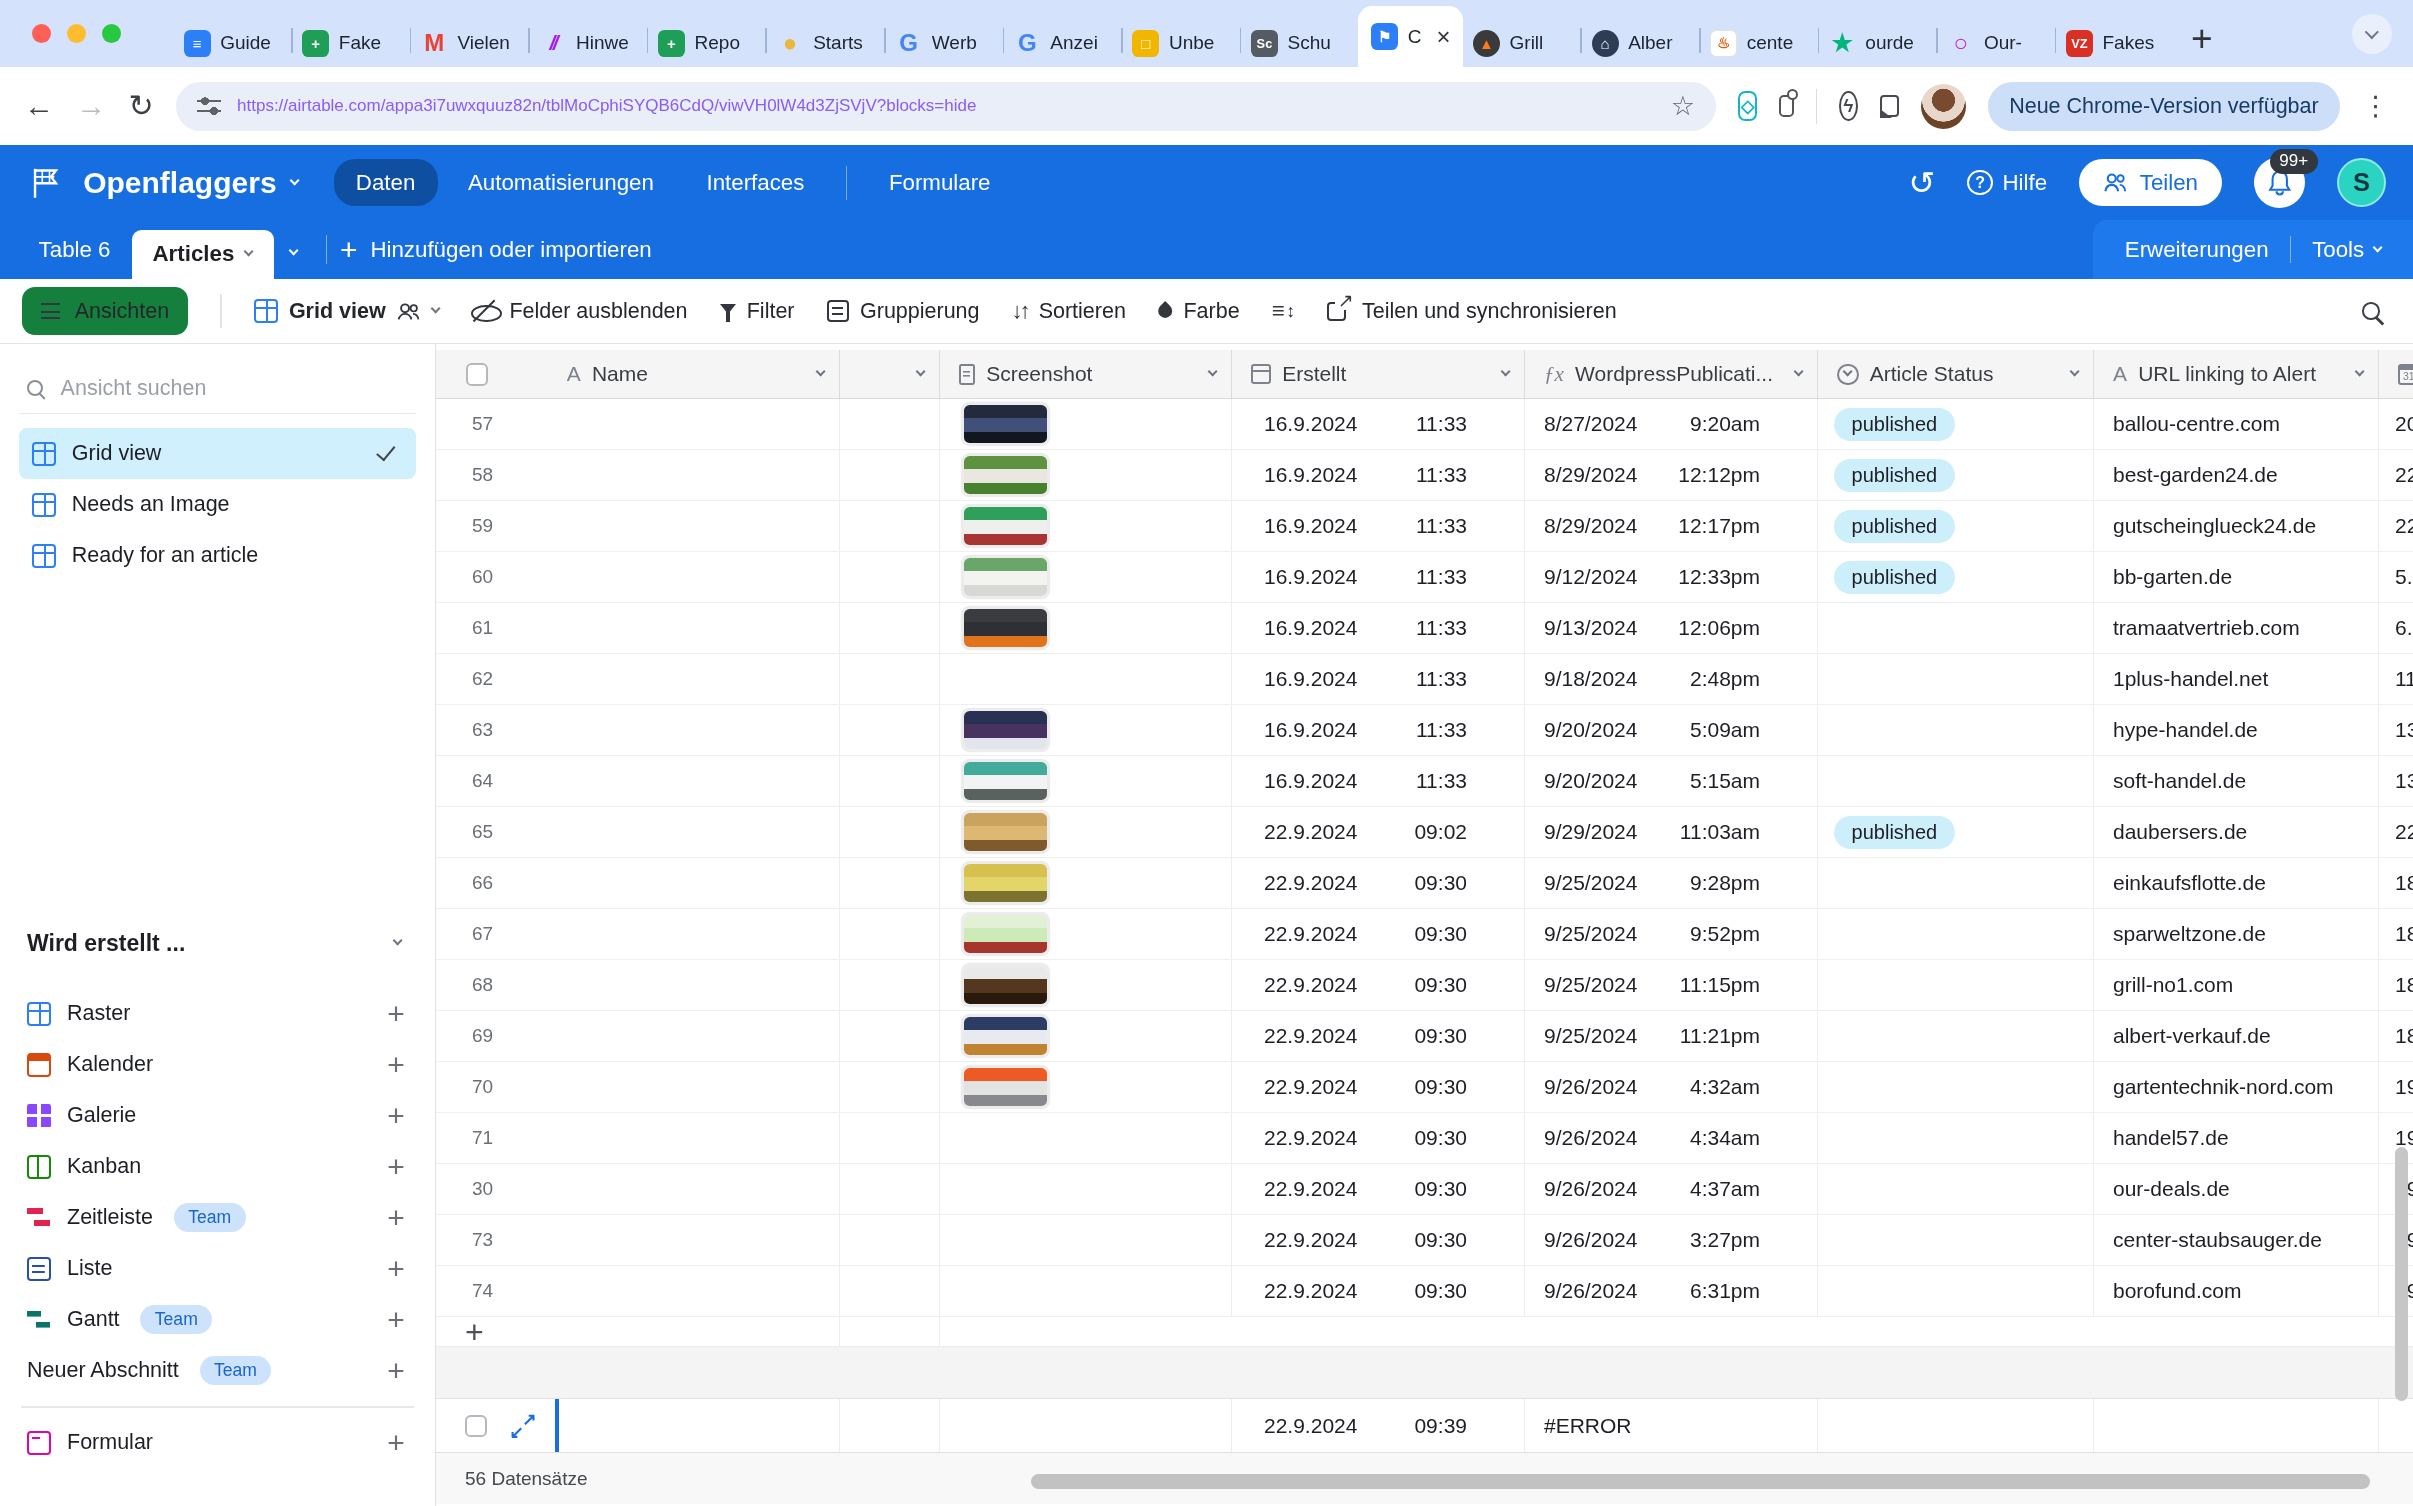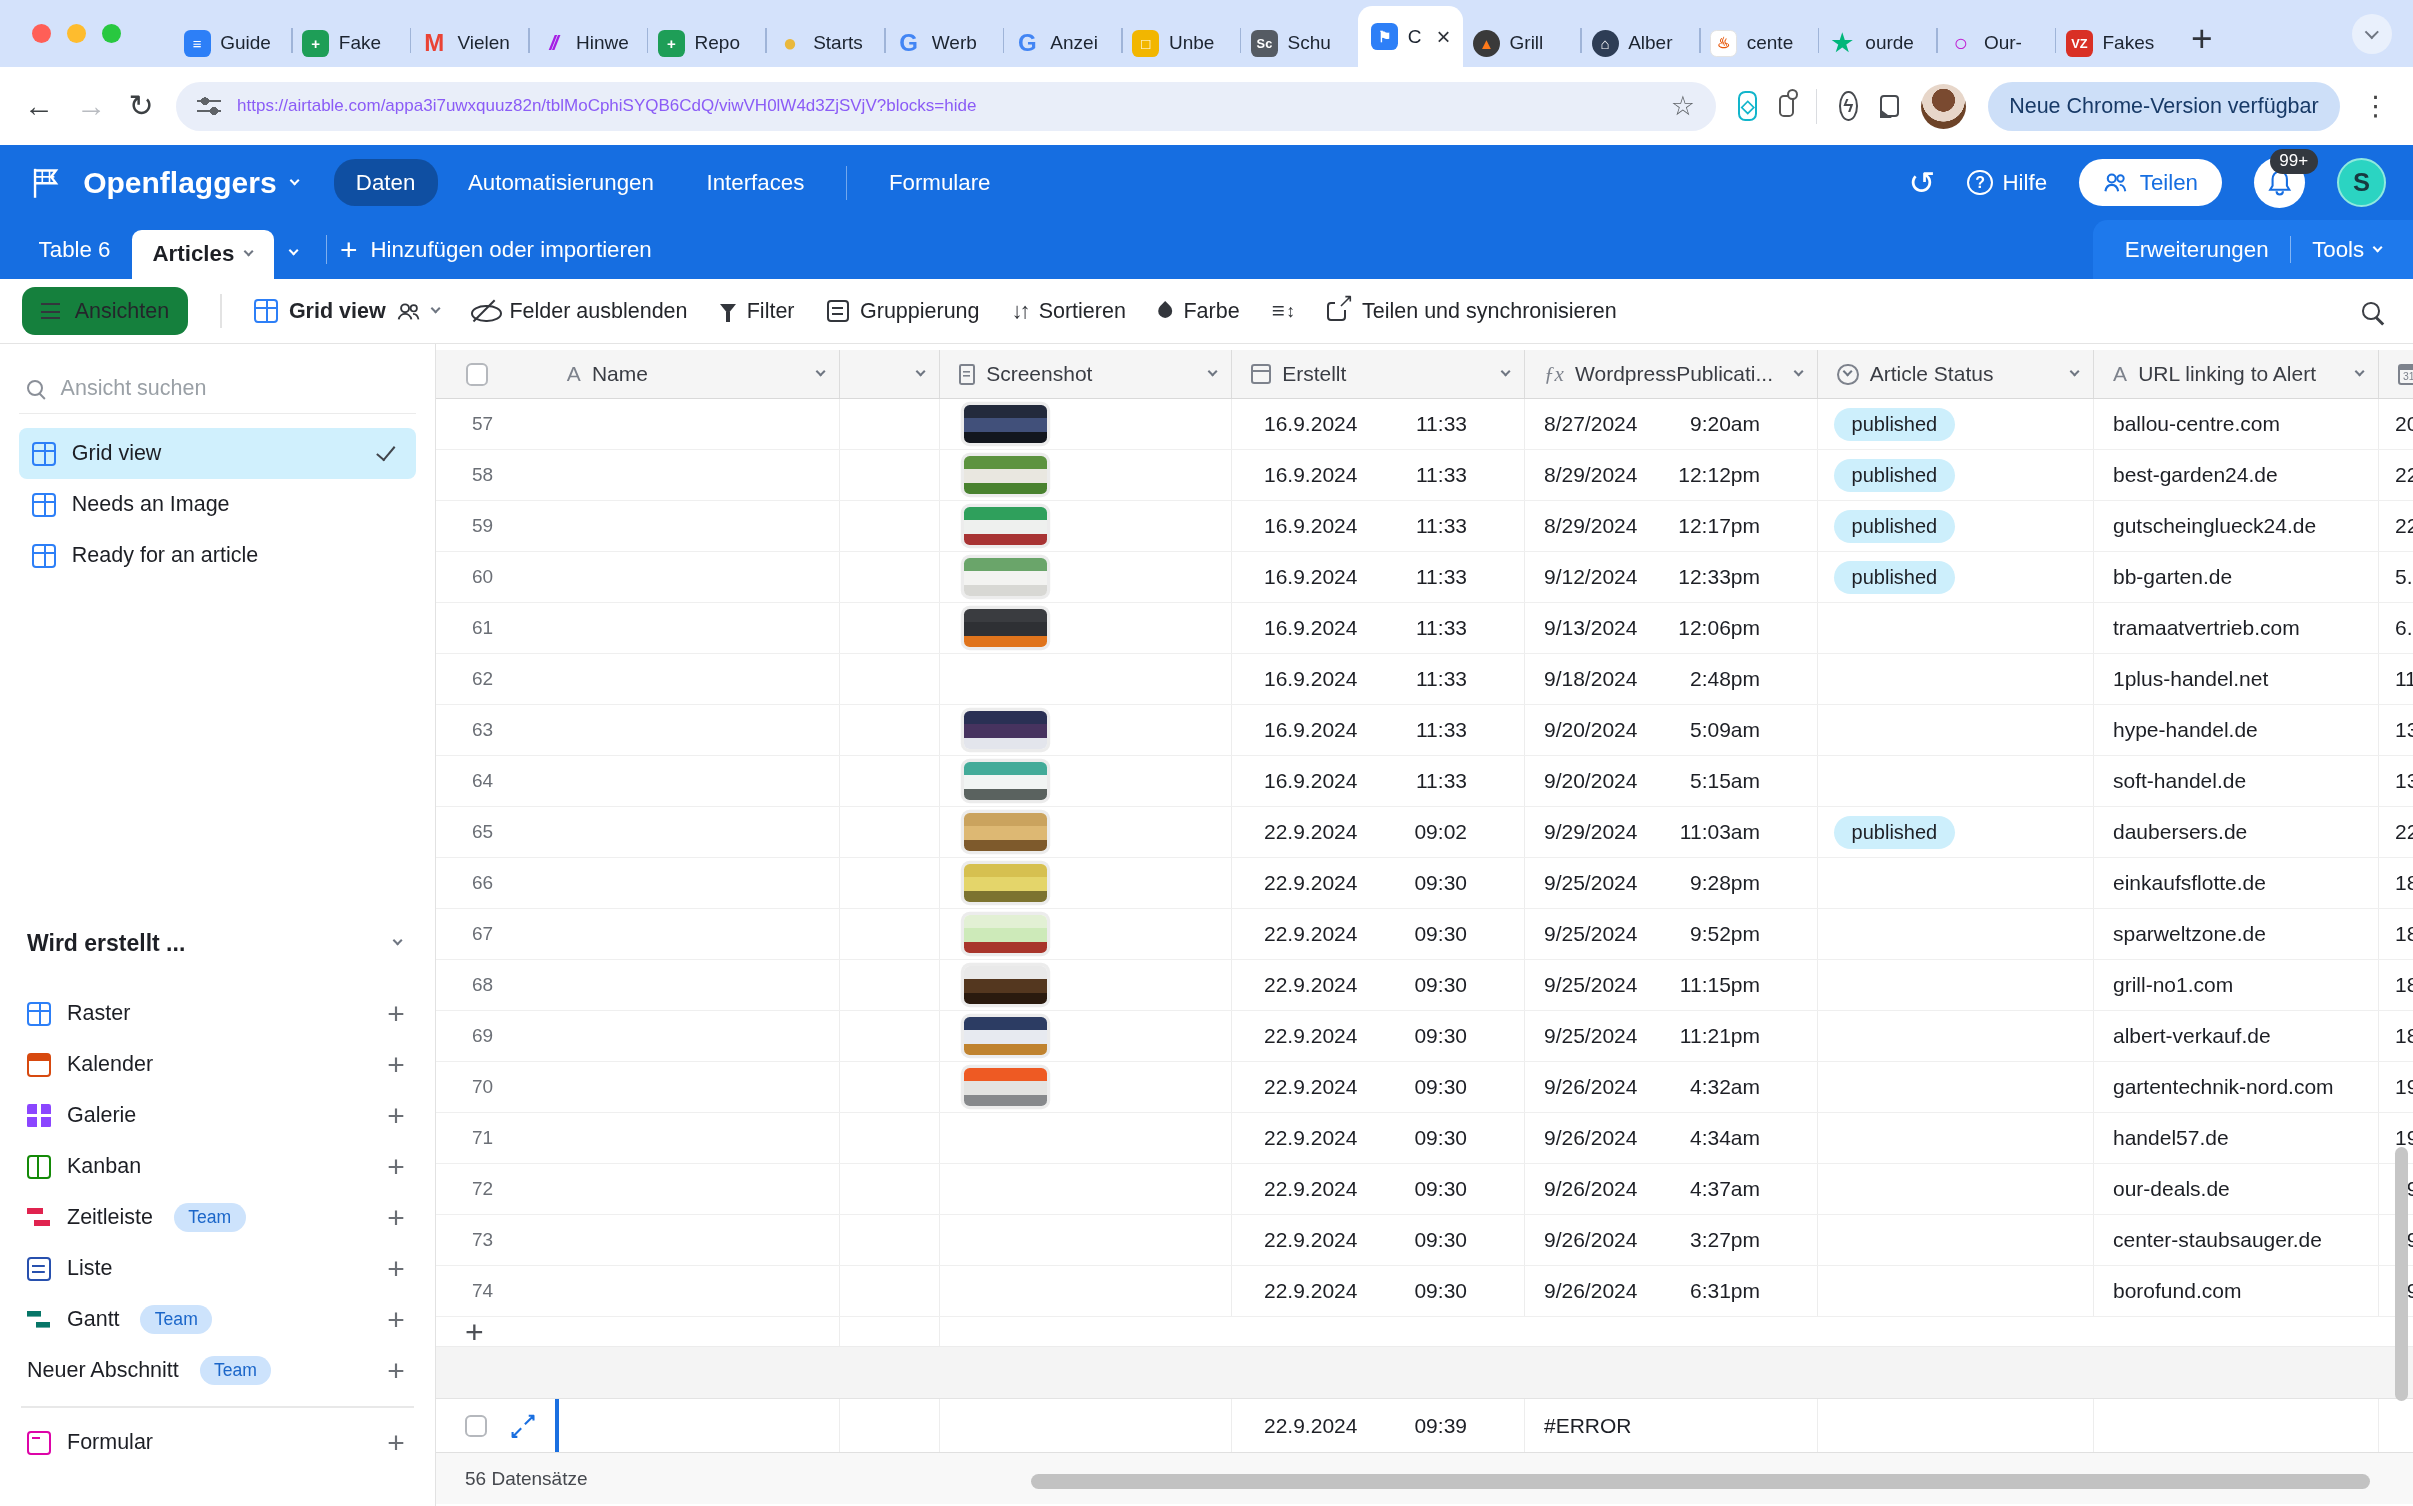--- a/index.html
+++ b/index.html
@@ -929,21 +929,21 @@
             <div class="cell" style="width: 276px;"></div>
             <div class="cell urlcell" style="width: 285px;">
               <span>handel57.de</span>
             </div>
             <div class="cell clipcell" style="width: 35px; border-right: none;">
               <span>19</span>
             </div>
           </div>
           <div class="grow">
             <div class="cell" style="width: 404px;">
-              <span class="rownum">72</span>
+              <span class="rownum">30</span>
             </div>
             <div class="cell" style="width: 100px;"></div>
             <div class="cell" style="width: 292px;"></div>
             <div class="cell dtA" style="width: 293px;">
               <span>22.9.2024</span>
               <span>09:30</span>
             </div>
             <div class="cell dtB" style="width: 293px;">
               <span>9/26/2024</span>
               <span>4:37am</span>

